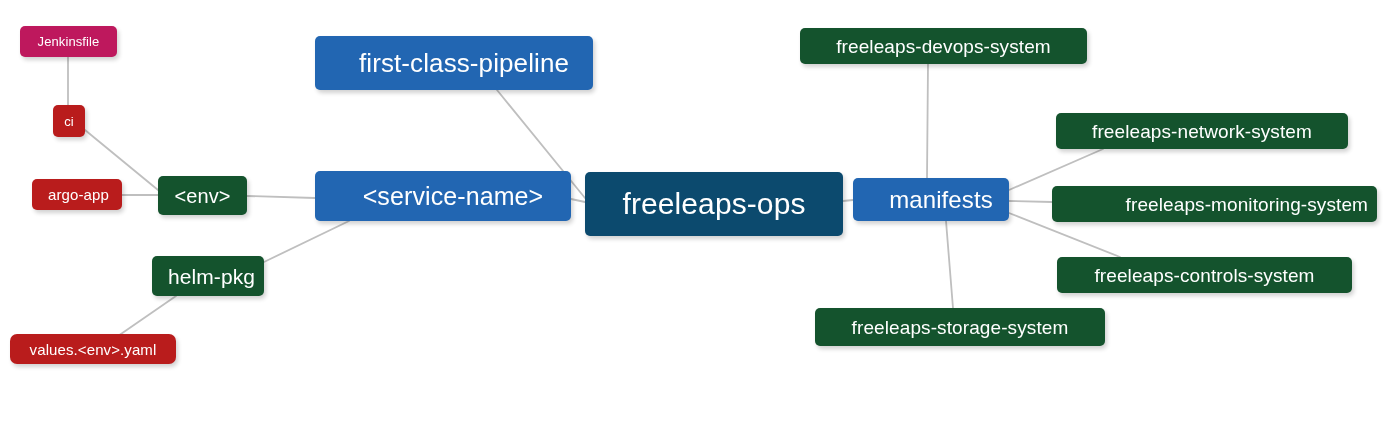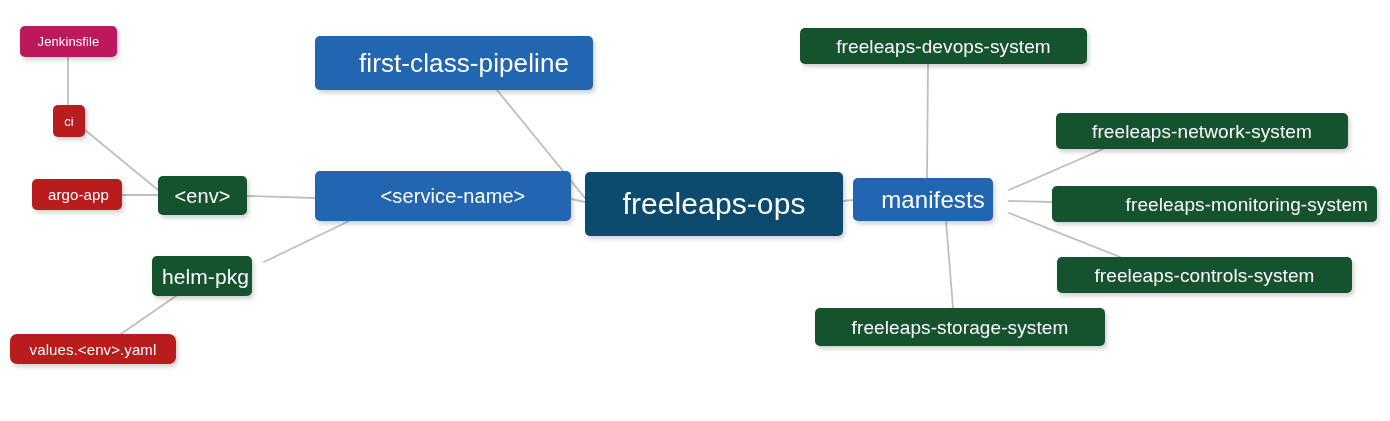--- a/index.html
+++ b/index.html
@@ -68,30 +68,30 @@
       <line x1="1009" y1="213" x2="1120" y2="257" stroke="#bfbfbf" stroke-width="1.8" stroke-linecap="round"></line>
       <line x1="946" y1="221" x2="953" y2="308" stroke="#bfbfbf" stroke-width="1.8" stroke-linecap="round"></line>
     </svg>
   <div id="node-layer">
       <div class="node n-root" style="left: 585px; top: 172px; width: 258px; height: 64px; font-size: 30px;">
         <span>freeleaps-ops</span>
       </div>
       <div class="node n-blue" style="left: 315px; top: 36px; width: 278px; height: 54px; font-size: 26px;">
         <span>first-class-pipeline</span>
       </div>
-      <div class="node n-blue" style="left: 315px; top: 171px; width: 256px; height: 50px; font-size: 20px; text-align: center;">
+      <div class="node n-blue" style="left: 315px; top: 171px; width: 256px; height: 50px; font-size: 25px; text-align: center;">
         <span>&lt;service-name&gt;</span>
       </div>
-      <div class="node n-blue" style="left: 853px; top: 178px; width: 140px; height: 43px; font-size: 24px;">
+      <div class="node n-blue" style="left: 853px; top: 178px; width: 156px; height: 43px; font-size: 24px;">
         <span>manifests</span>
       </div>
       <div class="node n-green" style="left: 158px; top: 176px; width: 89px; height: 39px; font-size: 20px;">
         <span>&lt;env&gt;</span>
       </div>
-      <div class="node n-green" style="left: 152px; top: 256px; width: 100px; height: 40px; font-size: 21px; padding-left: 16px;">
+      <div class="node n-green" style="left: 152px; top: 256px; width: 112px; height: 40px; font-size: 21px; padding-left: 16px;">
         <span>helm-pkg</span>
       </div>
       <div class="node n-orange" style="left: 20px; top: 26px; width: 97px; height: 31px; font-size: 13px;">
         <span>Jenkinsfile</span>
       </div>
       <div class="node n-red" style="left: 53px; top: 105px; width: 32px; height: 32px; font-size: 13px;">
         <span>ci</span>
       </div>
       <div class="node n-red" style="left: 32px; top: 179px; width: 90px; height: 31px; font-size: 15px; padding-left: 12px;">
         <span>argo-app</span>

